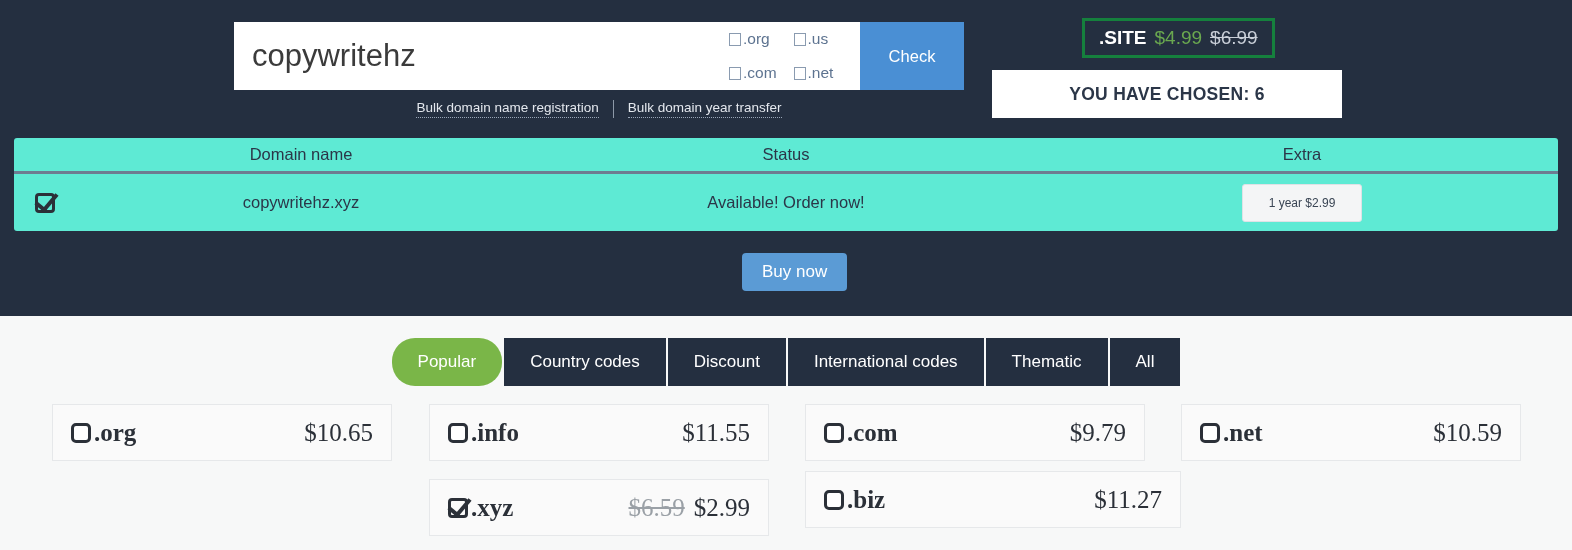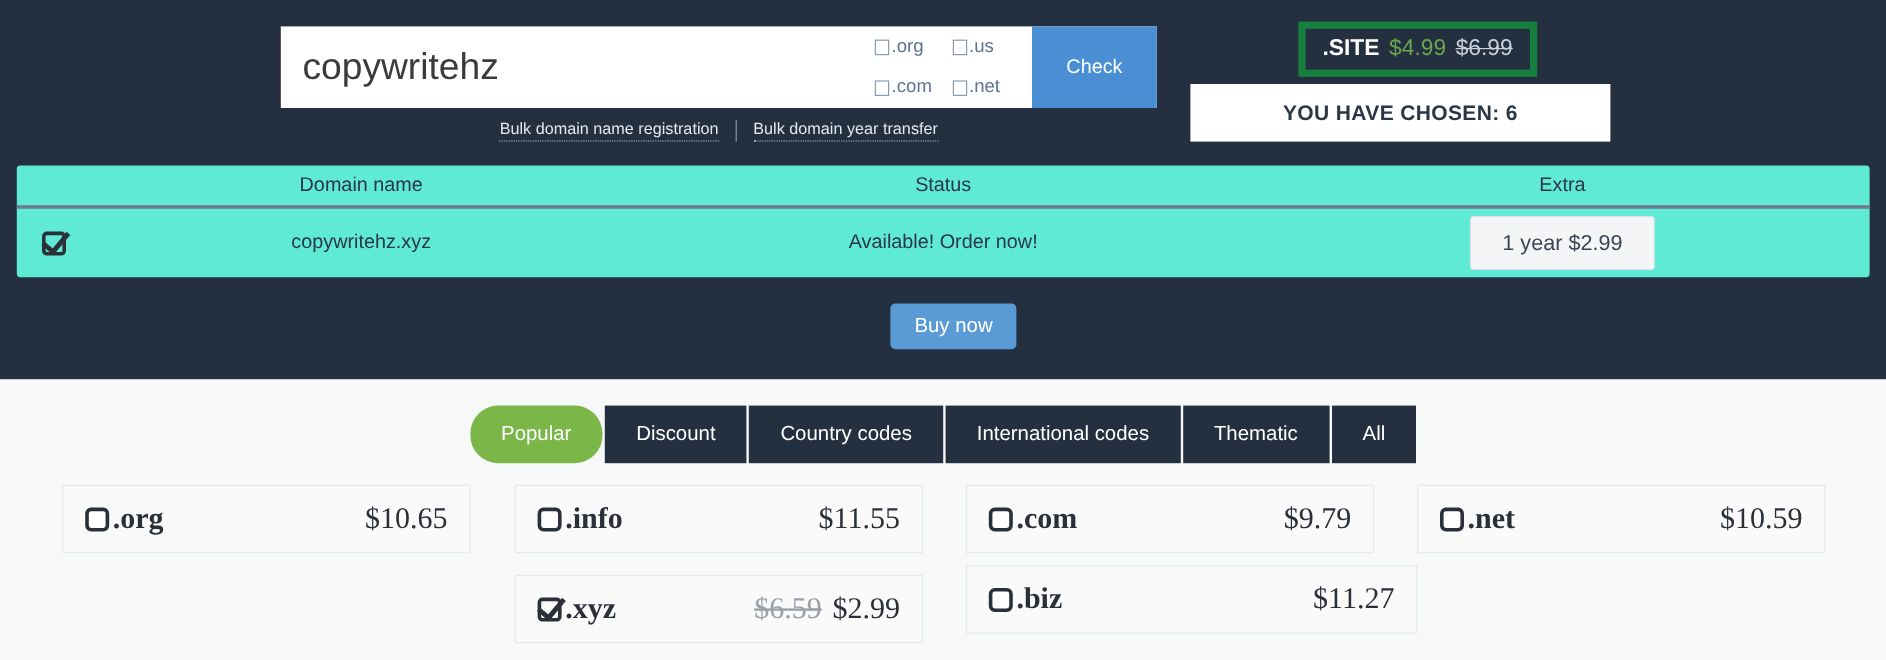--- a/index.html
+++ b/index.html
@@ -98,21 +98,21 @@
     height: 18px;
     background: #8d99a8;
   }
 
   
   .promo {
     position: absolute;
     left: 1082px;
     top: 18px;
     padding: 6px 14px;
-    border: 6px solid #15803d;
+    border: 3px solid #15803d;
     display: flex;
     align-items: flex-end;
     gap: 8px;
     font-size: 19px;
     font-weight: bold;
   }
   .promo-tld { color: #ffffff; }
   .promo-new { color: #6aa84f; font-weight: normal; }
   .promo-old {
     color: #c9cfd8;
@@ -168,21 +168,21 @@
   }
   .t-row .c-name, .t-row .c-stat {
     font-size: 16.5px;
     color: #2b3648;
   }
   .extra-select {
     background: #f4f5f6;
     border: 1px solid #dfe2e6;
     border-radius: 3px;
     padding: 11px 26px;
-    font-size: 18px;
+    font-size: 12px;
     color: #3a4554;
     cursor: pointer;
   }
 
   
   .cbox-checked {
     position: relative;
     width: 20px;
     height: 20px;
     border: 3px solid #2b3038;
@@ -346,22 +346,22 @@
         <span class="extra-select">1 year $2.99</span>
       </div>
     </div>
   </div>
 
   <button class="buy-now" style="background: rgb(91, 155, 213);">Buy now</button>
 </div>
 
 <div class="tabs">
   <div class="tab active" style="background: rgb(122, 182, 72);">Popular</div>
+  <div class="tab">Country codes</div>
   <div class="tab">Discount</div>
-  <div class="tab">Country codes</div>
   <div class="tab">International codes</div>
   <div class="tab">Thematic</div>
   <div class="tab">All</div>
 </div>
 
 <div class="cards">
 
   <div class="card" style="left:52px;  top:0;  width:340px;">
     <span class="card-left">
       <span class="cbox-empty"></span>

